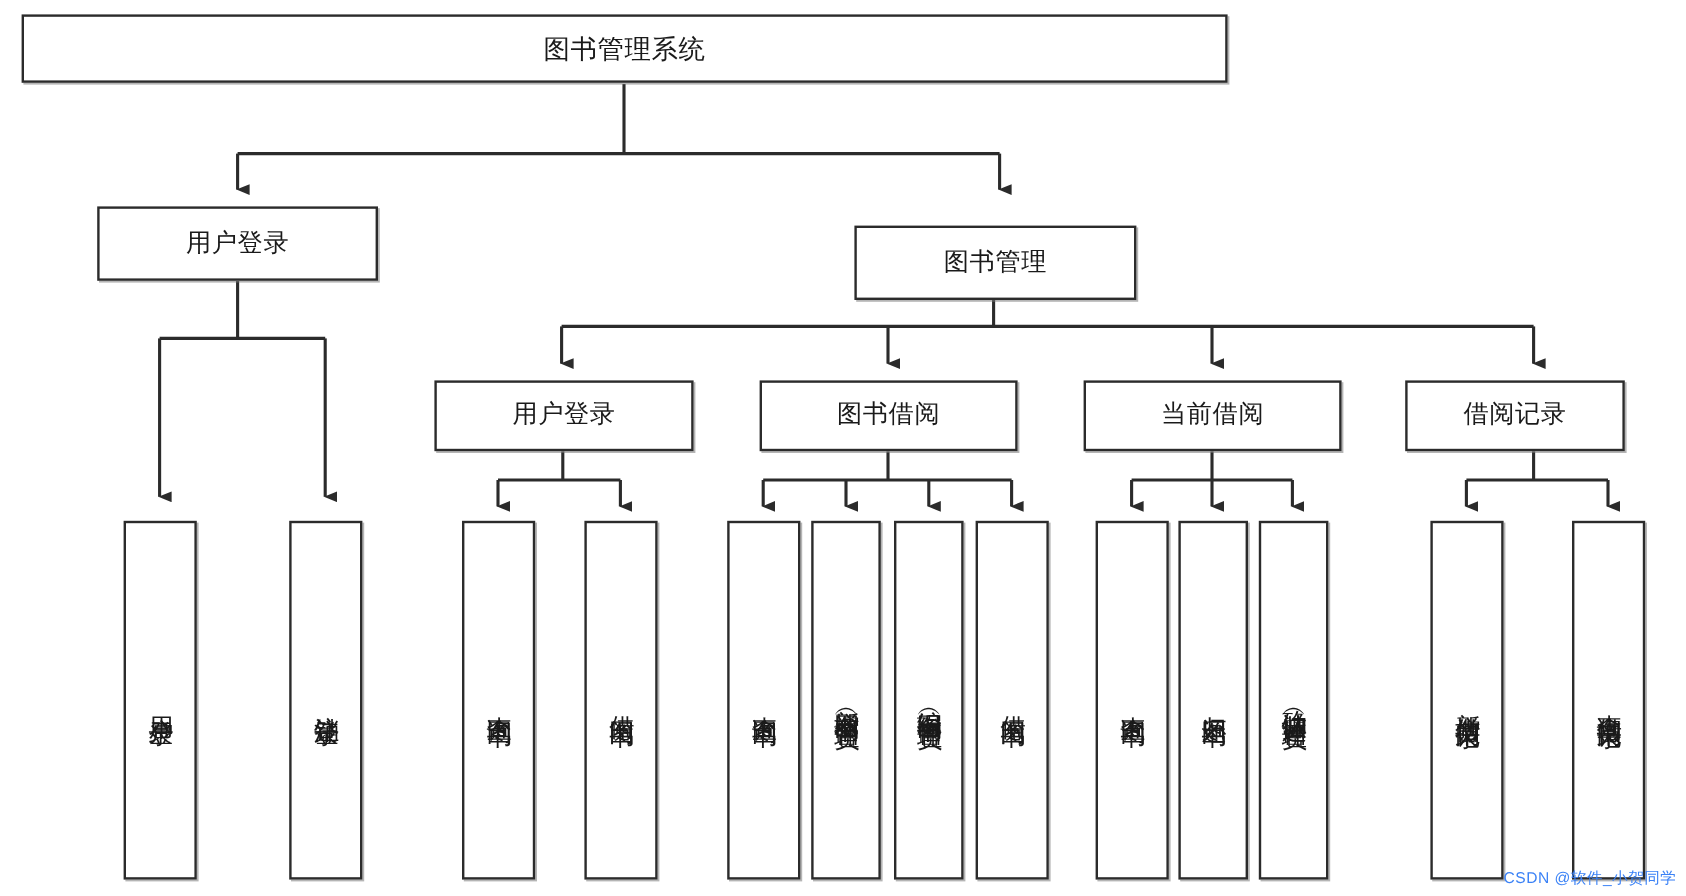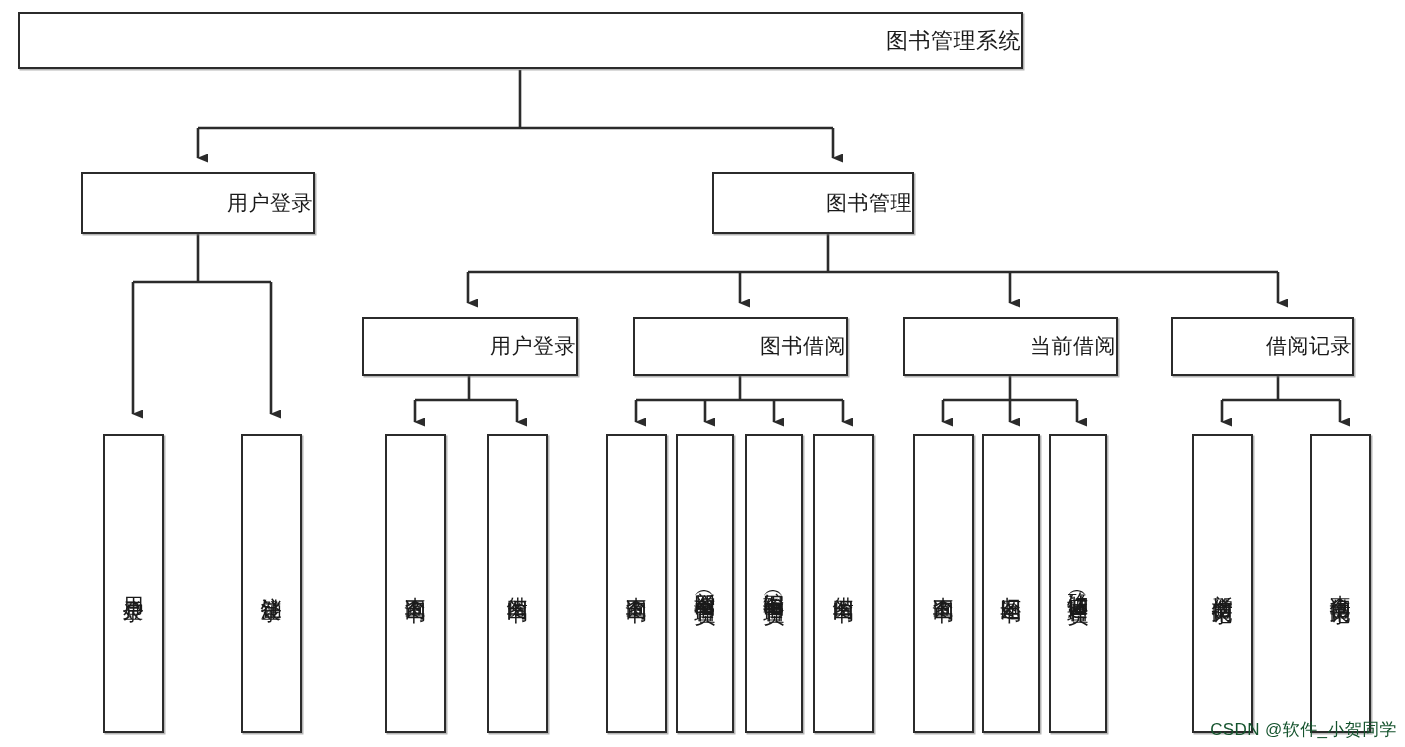--- a/index.html
+++ b/index.html
@@ -27,21 +27,21 @@
     pointer-events: none;
   }
   .node {
     position: absolute;
     box-sizing: border-box;
     background: #ffffff;
     border: 2px solid #2b2b2b;
     box-shadow: 1.5px 1.5px 0 0 rgba(120,120,120,0.55);
     display: flex;
     align-items: center;
-    justify-content: flex-end;
+    justify-content: center;
     color: #1a1a1a;
     z-index: 2;
   }
   .node .lbl {
     display: block;
     text-align: center;
     line-height: 1.15;
     white-space: nowrap;
   }
   
@@ -64,22 +64,22 @@
     font-size: 21px;
     line-height: 1.02;
     letter-spacing: 2px;
     white-space: nowrap;
     max-height: 100%;
   }
   .watermark {
     position: absolute;
     right: 8px;
     bottom: 6px;
-    font-size: 17px;
-    color: #14532d;
+    font-size: 13px;
+    color: #3b82f6;
     white-space: nowrap;
     z-index: 5;
     letter-spacing: 0.4px;
   }
 </style>
 </head>
 <body>
 
 <div id="canvas">
 
@@ -134,21 +134,21 @@
   </svg>
 
   <div class="node horiz root" style="left:18px; top:12px; width:1005px; height:57px;">
     <span class="lbl">图书管理系统</span>
   </div>
 
   <div class="node horiz" style="left:81px; top:172px; width:234px; height:62px;">
     <span class="lbl">用户登录</span>
   </div>
 
-  <div class="node horiz" style="left:712px; top:172px; width:202px; height:62px;">
+  <div class="node horiz" style="left:712px; top:188px; width:235px; height:62px;">
     <span class="lbl">图书管理</span>
   </div>
 
   <div class="node horiz" style="left:362px; top:317px; width:216px; height:59px;">
     <span class="lbl">用户登录</span>
   </div>
 
   <div class="node horiz" style="left:633px; top:317px; width:215px; height:59px;">
     <span class="lbl">图书借阅</span>
   </div>

